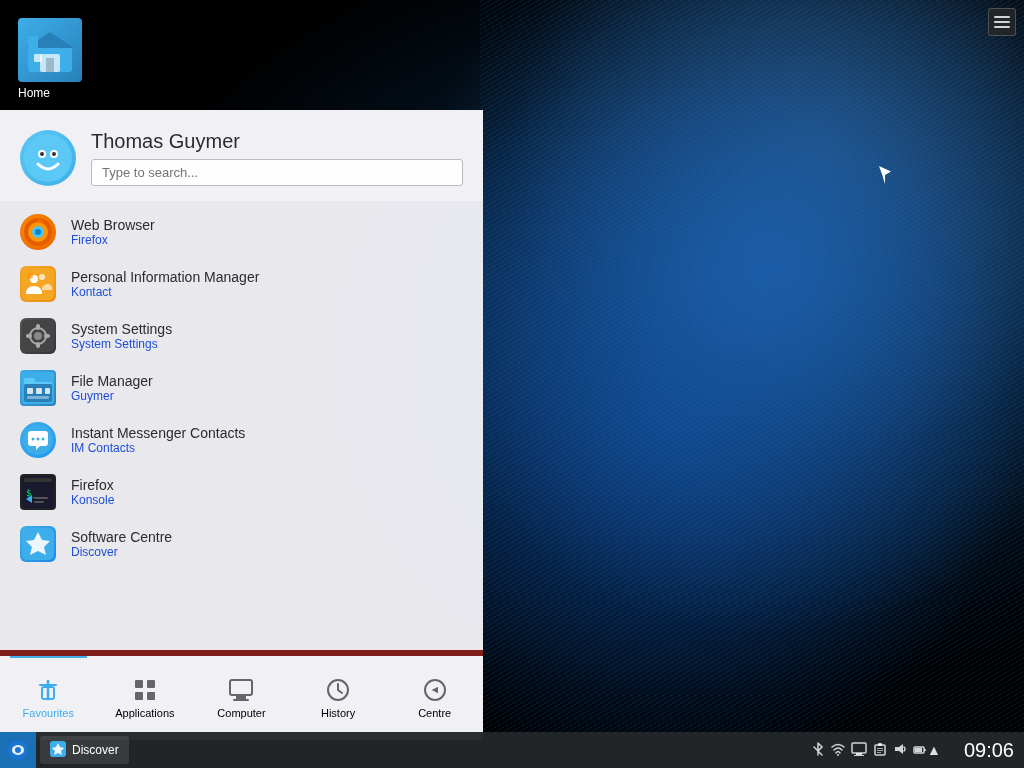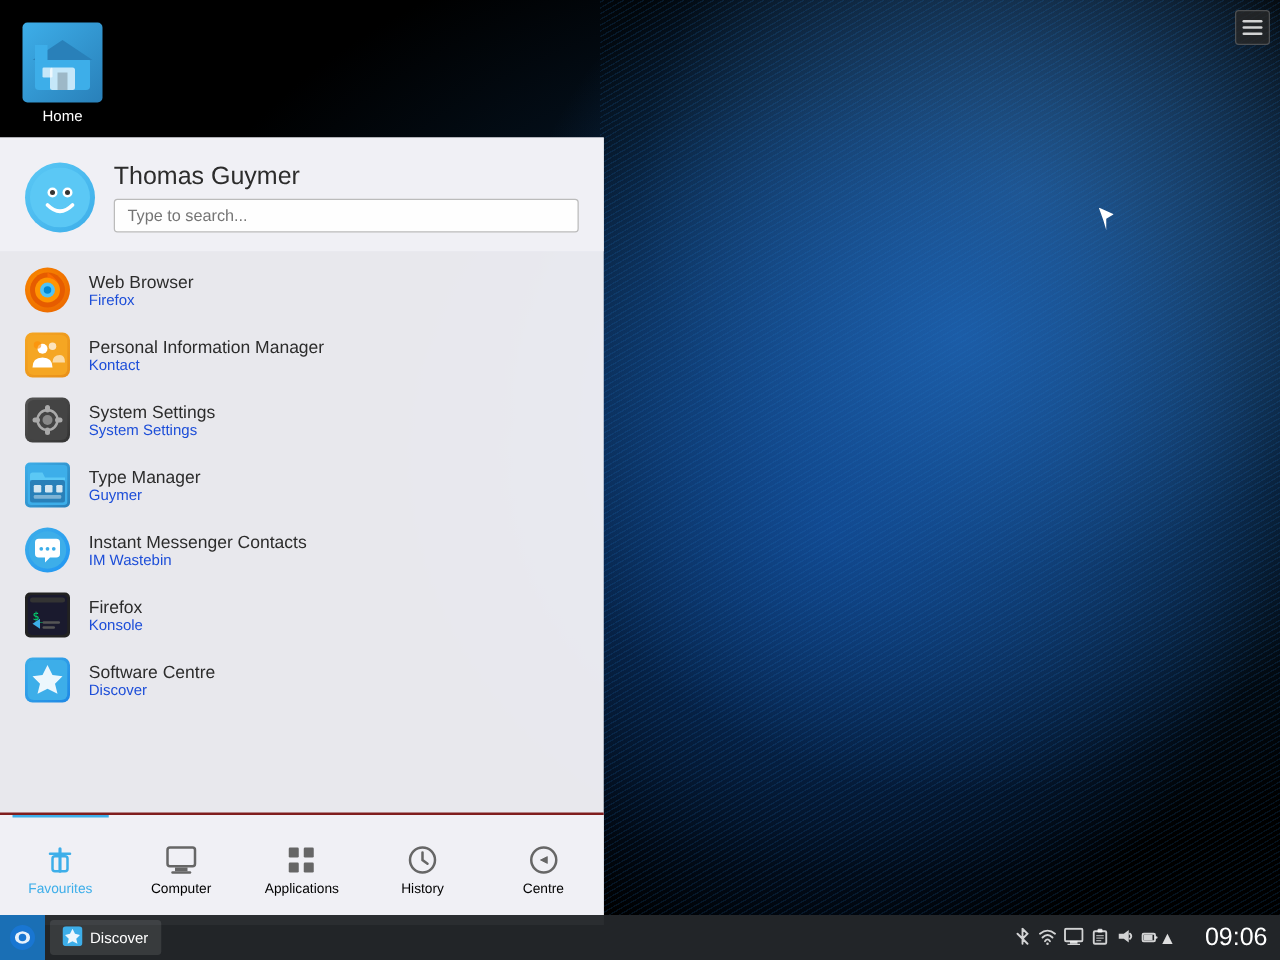--- a/index.html
+++ b/index.html
@@ -59,21 +59,21 @@
       position: absolute;
       top: 10px;
       left: 10px;
       display: flex;
       gap: 20px;
     }
 
     .desktop-icon {
       display: flex;
       flex-direction: column;
-      align-items: center;
+      align-items: flex-start;
       width: 80px;
       cursor: pointer;
       padding: 8px;
       border-radius: 4px;
     }
 
     .desktop-icon .icon-img {
       width: 64px;
       height: 64px;
       border-radius: 4px;
@@ -221,21 +221,21 @@
       font-weight: 500;
     }
 
     .app-subname {
       font-size: 12px;
       color: #1d4ed8;
     }
 
     
     #launcher-nav {
-      border-top: 2px solid #7f1d1d;
+      border-top: 6px solid #7f1d1d;
       background: rgba(240,240,245,0.97);
       display: flex;
       height: 90px;
     }
 
     .nav-icon {
       font-size: 22px;
       line-height: 1;
     }
 
@@ -514,38 +514,38 @@
             <rect width="32" height="32" rx="3" fill="#3daee9"></rect>
             <rect x="2" y="12" width="28" height="18" rx="2" fill="#2980b9"></rect>
             <path d="M2 12 L2 8 Q2 6 4 6 L12 6 L14 10 L30 10 L30 12 Z" fill="#5bc8f5"></path>
             <rect x="5" y="16" width="6" height="6" rx="1" fill="white" opacity="0.8"></rect>
             <rect x="14" y="16" width="6" height="6" rx="1" fill="white" opacity="0.8"></rect>
             <rect x="23" y="16" width="5" height="6" rx="1" fill="white" opacity="0.8"></rect>
             <rect x="5" y="24" width="22" height="3" rx="1" fill="white" opacity="0.4"></rect>
           </svg>
         </div>
         <div class="app-info">
-          <span class="app-name">Type Manager</span>
+          <span class="app-name">File Manager</span>
           <span class="app-subname">Guymer</span>
         </div>
       </div>
 
       <div class="app-item">
         <div class="app-icon im-icon">
           <svg width="32" height="32" viewBox="0 0 32 32">
             <circle cx="16" cy="16" r="15" fill="#3daee9"></circle>
             <path d="M6 10 Q6 7 9 7 L23 7 Q26 7 26 10 L26 19 Q26 22 23 22 L18 22 L14 26 L14 22 L9 22 Q6 22 6 19 Z" fill="white"></path>
             <circle cx="11" cy="15" r="1.5" fill="#3daee9"></circle>
             <circle cx="16" cy="15" r="1.5" fill="#3daee9"></circle>
             <circle cx="21" cy="15" r="1.5" fill="#3daee9"></circle>
           </svg>
         </div>
         <div class="app-info">
           <span class="app-name">Instant Messenger Contacts</span>
-          <span class="app-subname">IM Wastebin</span>
+          <span class="app-subname">IM Contacts</span>
         </div>
       </div>
 
       <div class="app-item">
         <div class="app-icon terminal-icon">
           <svg width="32" height="32" viewBox="0 0 32 32">
             <rect width="32" height="32" rx="4" fill="#1a1a2e"></rect>
             <rect x="2" y="2" width="28" height="4" rx="2" fill="#333"></rect>
             <text x="4" y="20" font-family="monospace" font-size="9" fill="#00e676">$_</text>
             <polygon points="4,23 10,19 10,27" fill="#3daee9"></polygon>
@@ -584,38 +584,38 @@
             <path d="M5 8 L21 8" stroke="#3daee9" stroke-width="2" stroke-linecap="round"></path>
             <rect x="7" y="10" width="12" height="12" rx="2" fill="none" stroke="#3daee9" stroke-width="2"></rect>
           </svg>
         </div>
         <span class="nav-label" style="color:#3daee9;">Favourites</span>
       </div>
 
       <div class="nav-item-wrap">
         <div class="nav-icon">
           <svg width="26" height="26" viewBox="0 0 26 26">
-            <rect x="2" y="3" width="22" height="15" rx="2" fill="none" stroke="#666" stroke-width="2"></rect>
-            <rect x="8" y="19" width="10" height="3" fill="#666"></rect>
-            <rect x="5" y="22" width="16" height="2" rx="1" fill="#666"></rect>
-          </svg>
-        </div>
-        <span class="nav-label">Computer</span>
-      </div>
-
-      <div class="nav-item-wrap">
-        <div class="nav-icon">
-          <svg width="26" height="26" viewBox="0 0 26 26">
             <rect x="3" y="3" width="8" height="8" rx="1" fill="#666"></rect>
             <rect x="15" y="3" width="8" height="8" rx="1" fill="#666"></rect>
             <rect x="3" y="15" width="8" height="8" rx="1" fill="#666"></rect>
             <rect x="15" y="15" width="8" height="8" rx="1" fill="#666"></rect>
           </svg>
         </div>
         <span class="nav-label">Applications</span>
+      </div>
+
+      <div class="nav-item-wrap">
+        <div class="nav-icon">
+          <svg width="26" height="26" viewBox="0 0 26 26">
+            <rect x="2" y="3" width="22" height="15" rx="2" fill="none" stroke="#666" stroke-width="2"></rect>
+            <rect x="8" y="19" width="10" height="3" fill="#666"></rect>
+            <rect x="5" y="22" width="16" height="2" rx="1" fill="#666"></rect>
+          </svg>
+        </div>
+        <span class="nav-label">Computer</span>
       </div>
 
       <div class="nav-item-wrap">
         <div class="nav-icon">
           <svg width="26" height="26" viewBox="0 0 26 26">
             <circle cx="13" cy="13" r="10" fill="none" stroke="#666" stroke-width="2"></circle>
             <polyline points="13,7 13,13 17,16" stroke="#666" stroke-width="2" fill="none" stroke-linecap="round"></polyline>
           </svg>
         </div>
         <span class="nav-label">History</span>

